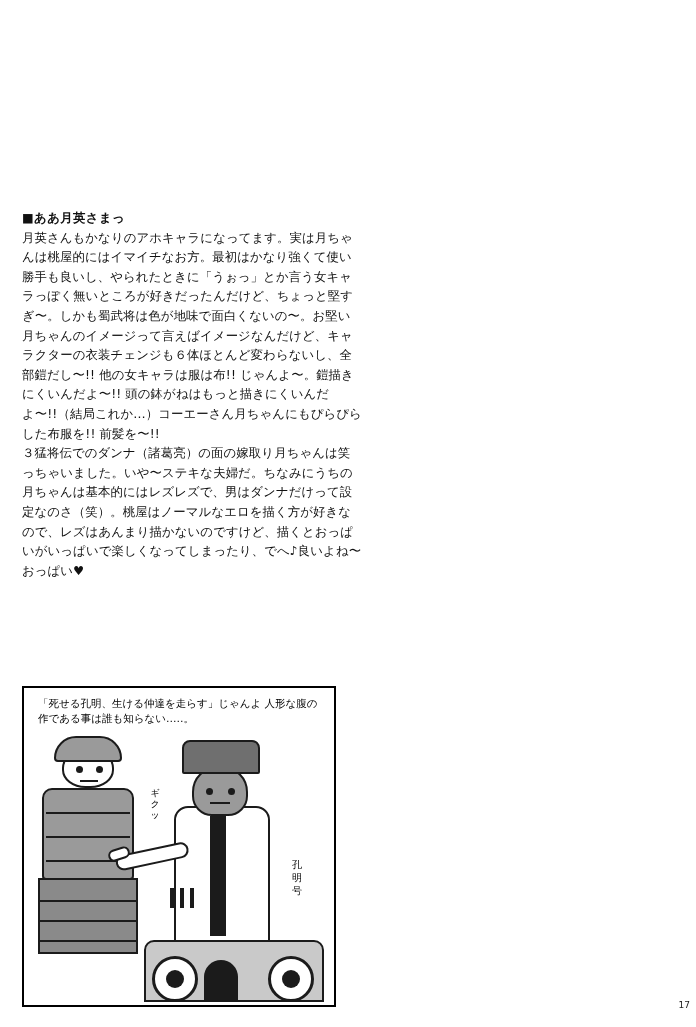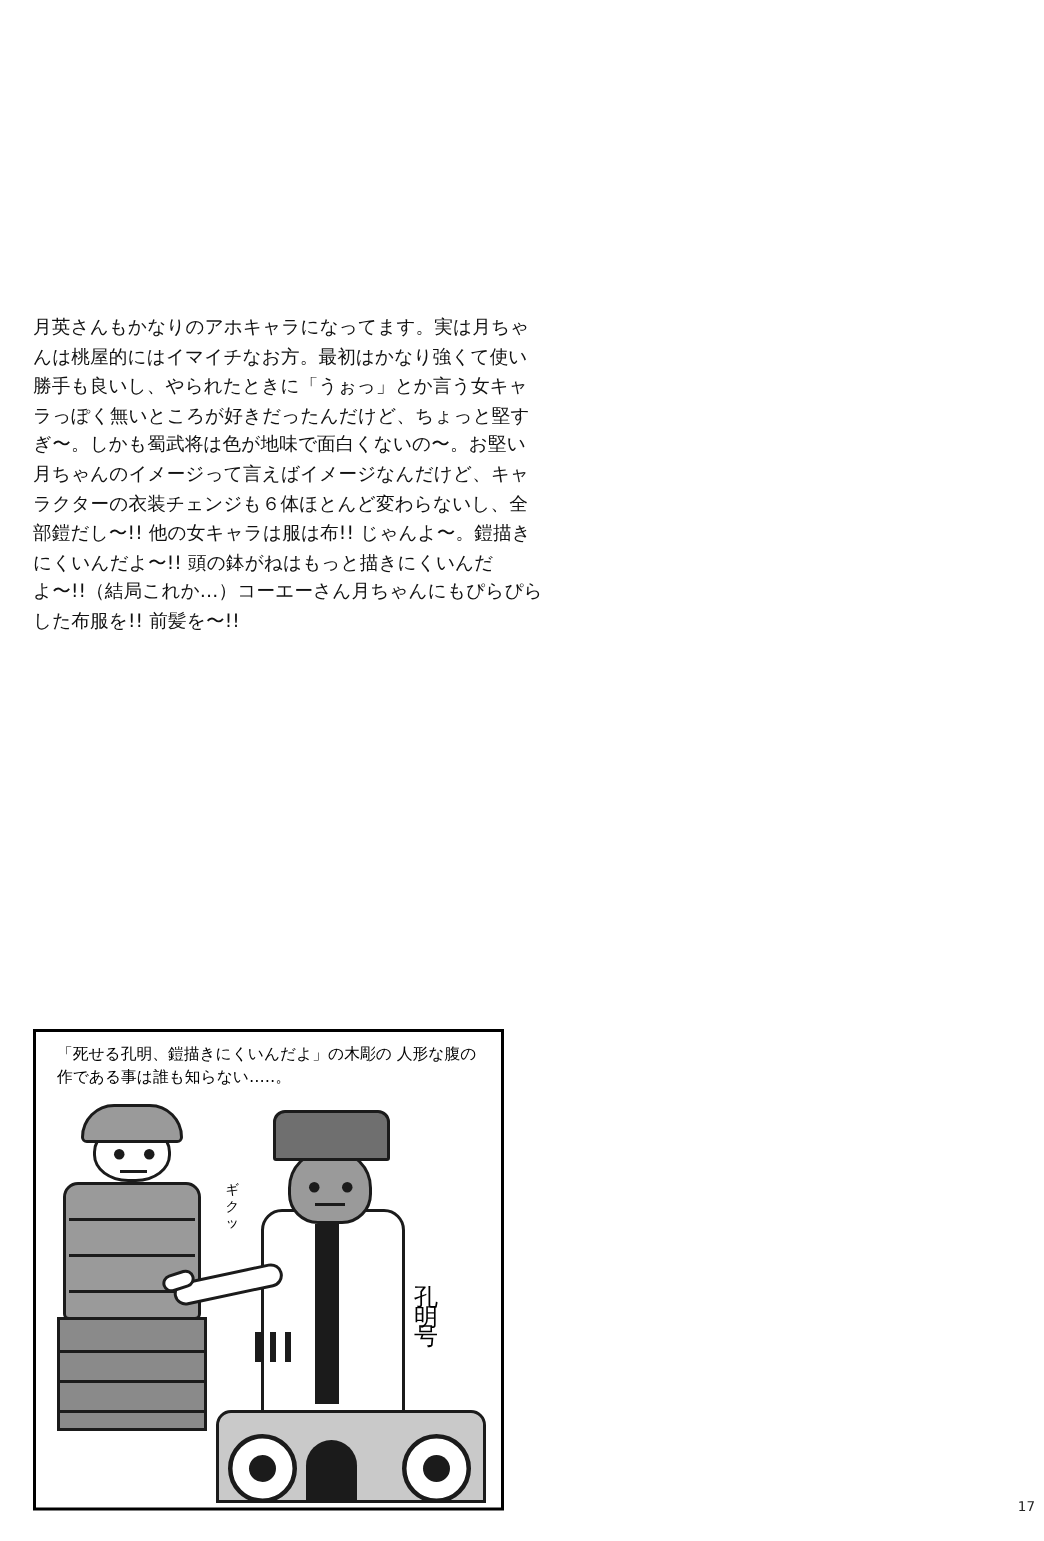--- a/index.html
+++ b/index.html
@@ -66,26 +66,26 @@
   .hw-giku {
     left: 122px;
     top: 100px;
     width: 18px;
     font-size: 9px;
     line-height: 11px;
     text-align: center;
     font-family: Liberation Serif, serif;
   }
   .hw-koumei {
-    left: 252px;
+    left: 268px;
     top: 170px;
     width: 16px;
-    font-size: 16px;
+    font-size: 10px;
     line-height: 13px;
-    text-align: center;
+    text-align: left;
   }
   
   .art { position: absolute; }
   .ink { background: #1b1b1b; }
 
   
   .armor-head {
     left: 38px; top: 60px; width: 52px; height: 40px;
     border-radius: 50% 50% 45% 45%;
     background: #fff; border: 2px solid #1b1b1b; box-sizing: border-box;
@@ -165,26 +165,28 @@
     font-size: 9px;
     color: #222;
   }
 </style>
 </head>
 <body>
 
 <div class="page">
 
   <div class="text-block">
+    <p class="heading">■ああ月英さまっ</p>
     <p class="para">月英さんもかなりのアホキャラになってます。実は月ちゃんは桃屋的にはイマイチなお方。最初はかなり強くて使い勝手も良いし、やられたときに「うぉっ」とか言う女キャラっぽく無いところが好きだったんだけど、ちょっと堅すぎ〜。しかも蜀武将は色が地味で面白くないの〜。お堅い月ちゃんのイメージって言えばイメージなんだけど、キャラクターの衣装チェンジも６体ほとんど変わらないし、全部鎧だし〜!! 他の女キャラは服は布!! じゃんよ〜。鎧描きにくいんだよ〜!! 頭の鉢がねはもっと描きにくいんだよ〜!!（結局これか…）コーエーさん月ちゃんにもぴらぴらした布服を!! 前髪を〜!!</p>
+    <p class="para">３猛将伝でのダンナ（諸葛亮）の面の嫁取り月ちゃんは笑っちゃいました。いや〜ステキな夫婦だ。ちなみにうちの月ちゃんは基本的にはレズレズで、男はダンナだけって設定なのさ（笑）。桃屋はノーマルなエロを描く方が好きなので、レズはあんまり描かないのですけど、描くとおっぱいがいっぱいで楽しくなってしまったり、でへ♪良いよね〜おっぱい♥</p>
   </div>
 
   <div class="comic">
 
-    <div class="handwrite hw-top">「死せる孔明、鎧描きにくいんだよ」の木彫の 人形な腹の作である事は誰も知らない…‥。</div>
+    <div class="handwrite hw-top">「死せる孔明、生ける仲達を走らす」じゃんよ 人形な腹の作である事は誰も知らない…‥。</div>
 
     <div class="art armor-skirt"></div>
     <div class="art ink stripe" style="left:16px; top:212px; width:96px;"></div>
     <div class="art ink stripe" style="left:16px; top:232px; width:96px;"></div>
     <div class="art ink stripe" style="left:16px; top:252px; width:96px;"></div>
     <div class="art armor-body"></div>
     <div class="art ink stripe" style="left:22px; top:124px; width:84px;"></div>
     <div class="art ink stripe" style="left:22px; top:148px; width:84px;"></div>
     <div class="art ink stripe" style="left:22px; top:172px; width:84px;"></div>
     <div class="art armor-head"></div>

